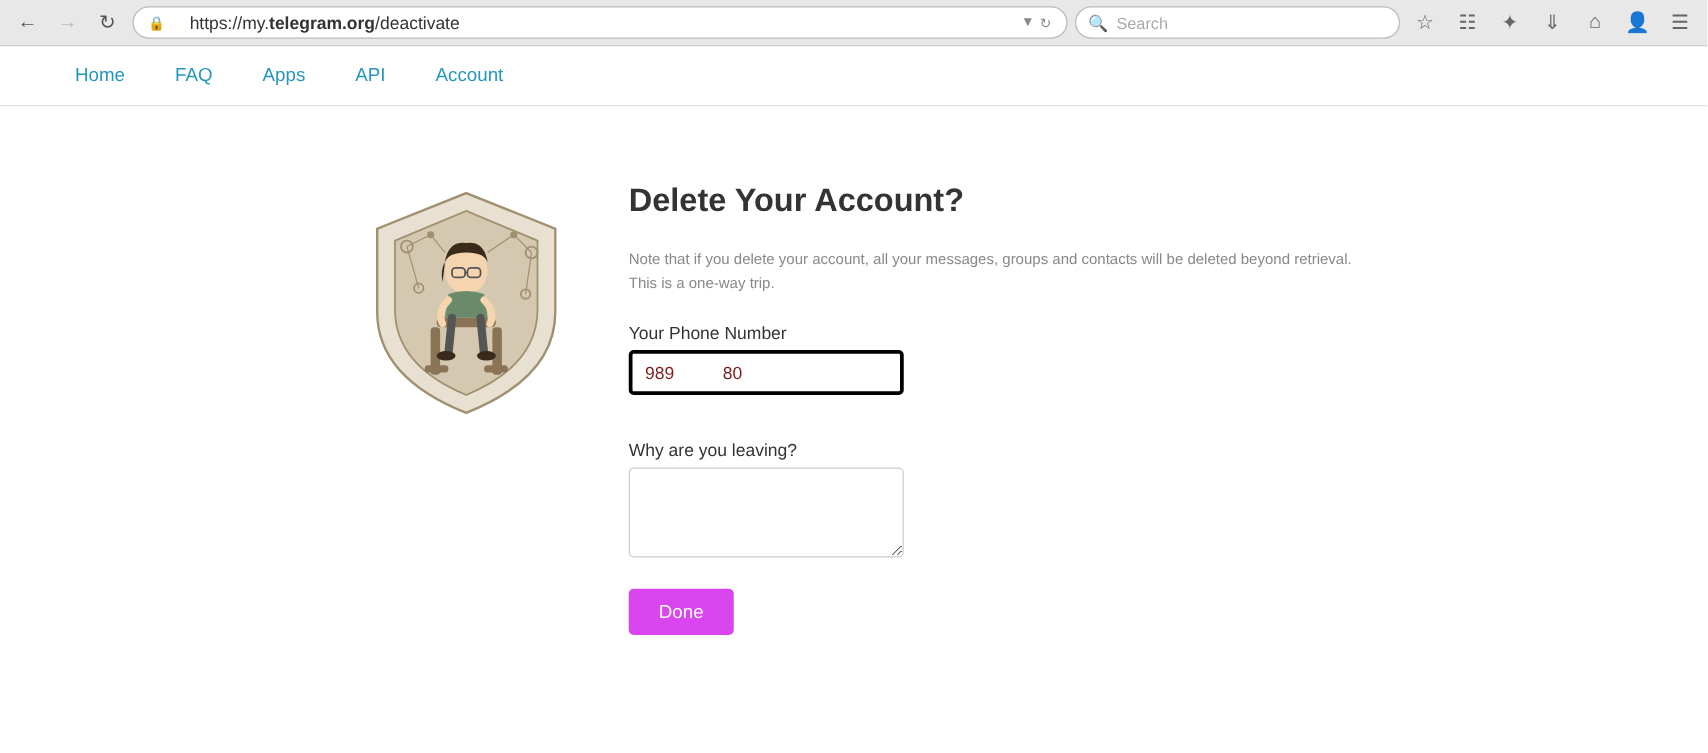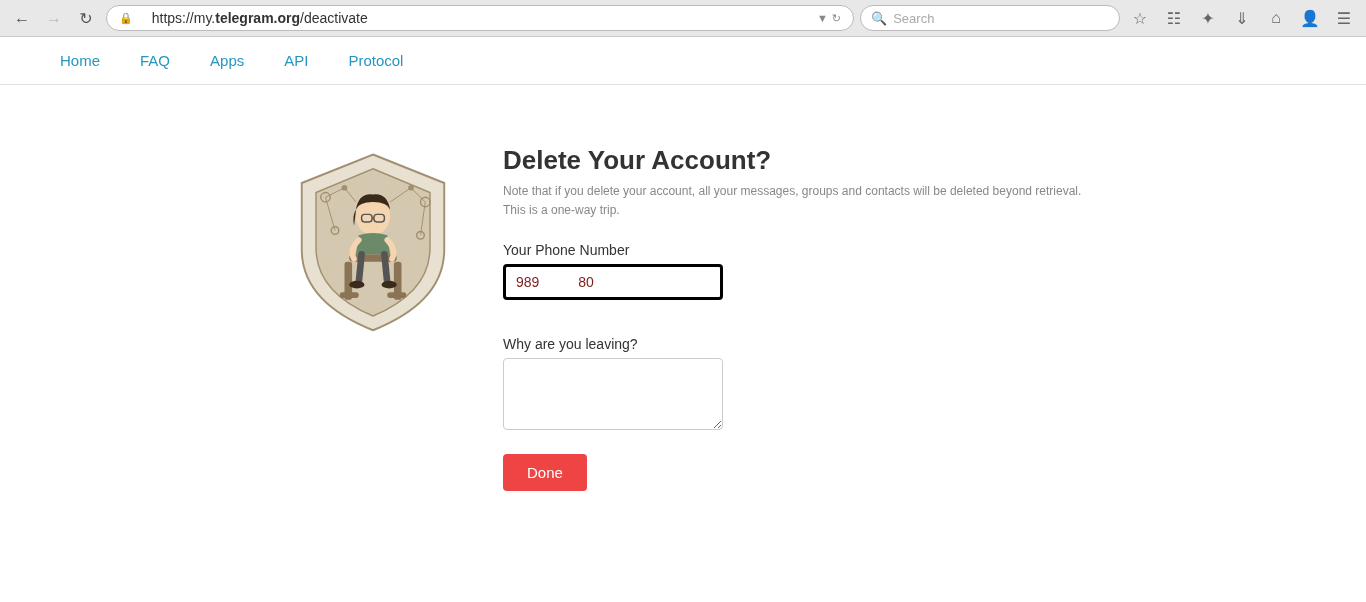--- a/index.html
+++ b/index.html
@@ -135,21 +135,21 @@
       width: 180px;
       flex-shrink: 0;
     }
     .form-section {
       flex: 1;
     }
     .form-title {
       font-size: 26px;
       font-weight: bold;
       color: #333;
-      margin-bottom: 6px;
+      margin-bottom: 22px;
     }
     .form-description {
       font-size: 12px;
       color: #888;
       line-height: 1.6;
       margin-bottom: 22px;
     }
     .form-label {
       font-size: 14px;
       font-weight: normal;
@@ -172,21 +172,21 @@
       height: 72px;
       border: 1px solid #ccc;
       border-radius: 4px;
       padding: 8px 10px;
       font-size: 14px;
       color: #333;
       resize: both;
       margin-bottom: 20px;
     }
     .done-button {
-      background: #ef4444;
+      background: #d946ef;
       color: #fff;
       border: none;
       border-radius: 4px;
       padding: 10px 24px;
       font-size: 15px;
       cursor: pointer;
     }
 
     
     .illus-svg {
@@ -228,21 +228,21 @@
       <button class="browser-icon-btn">☰</button>
     </div>
   </div>
 </div>
 
 <nav class="site-nav">
   <a href="#">Home</a>
   <a href="#">FAQ</a>
   <a href="#">Apps</a>
   <a href="#">API</a>
-  <a href="#">Protocol</a>
+  <a href="#">Account</a>
 </nav>
 
 <div class="main-content">
   <div class="content-container">
 
     <div class="illustration">
       <svg class="illus-svg" viewBox="0 0 180 200" xmlns="http://www.w3.org/2000/svg">
 
         <path d="M90,10 L165,40 L165,110 Q165,165 90,195 Q15,165 15,110 L15,40 Z" fill="#e8e0d0" stroke="#a09070" stroke-width="2"></path>
 

